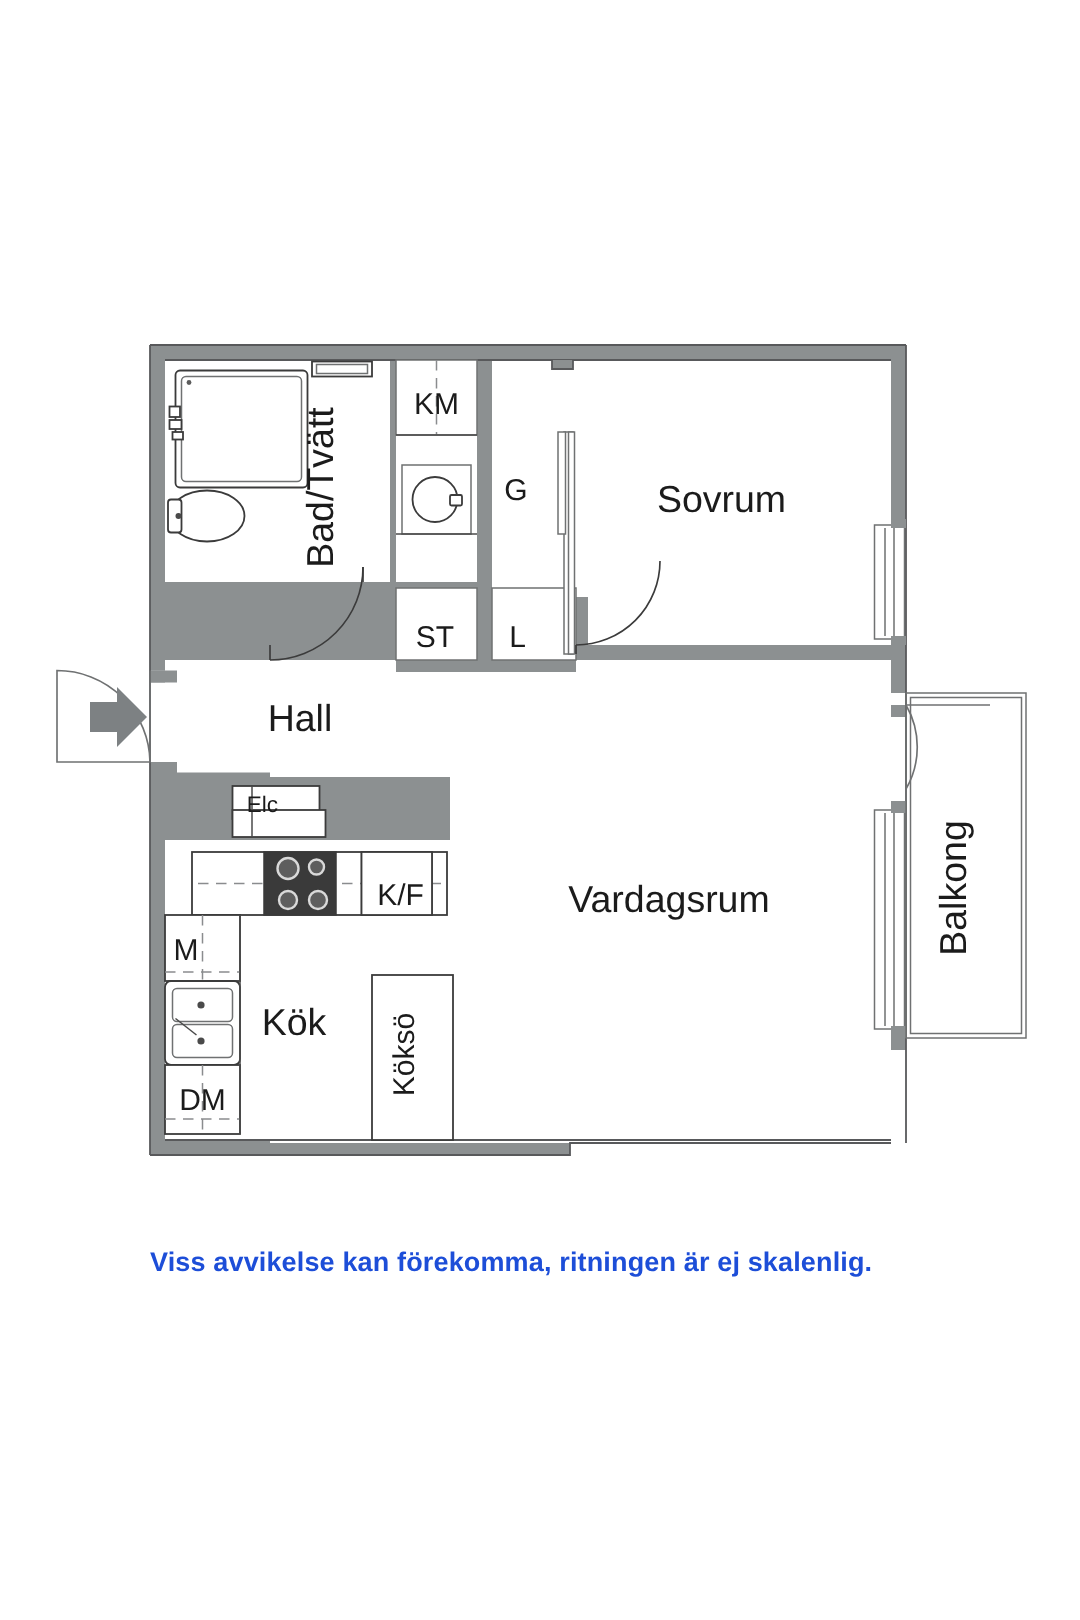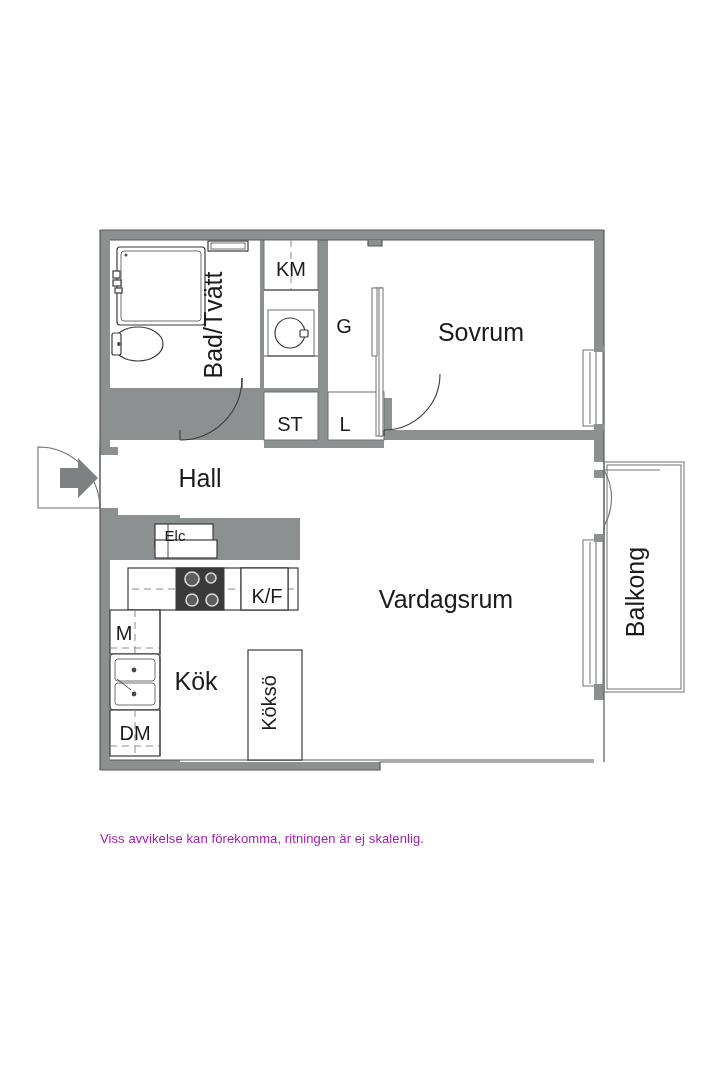--- a/index.html
+++ b/index.html
@@ -58,24 +58,25 @@
     fill: #1b1b1b;
     font-size: 15px;
     font-weight: 400;
   }
   #caption {
     position: absolute;
     left: 100px;
     top: 831px;
     width: 560px;
     font-family: "Liberation Sans", sans-serif;
-    font-size: 13px;
-    color: #a21caf;
+    font-size: 18px;
+    color: #1d4ed8;
     letter-spacing: 0.1px;
     white-space: nowrap;
+    font-weight: bold;
   }
 </style>
 </head>
 <body>
 
 <div id="plan-wrap">
   <svg class="floorplan" viewBox="0 0 720 1080" xmlns="http://www.w3.org/2000/svg">
 
     <g>
 

